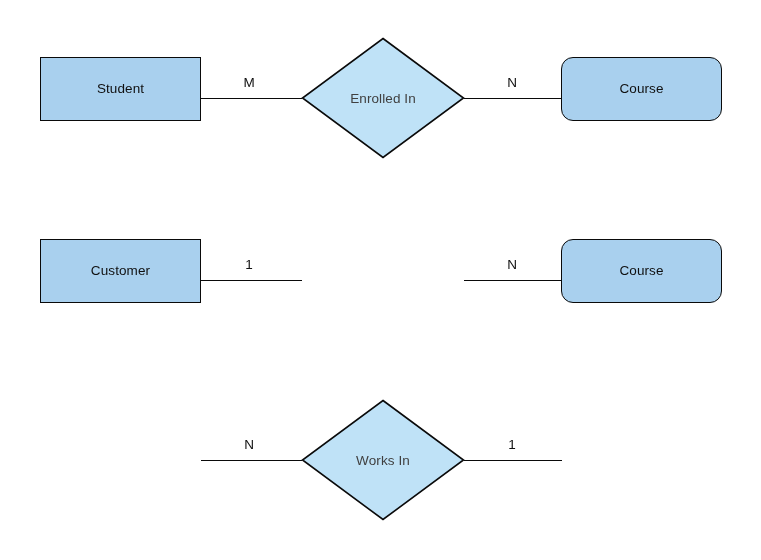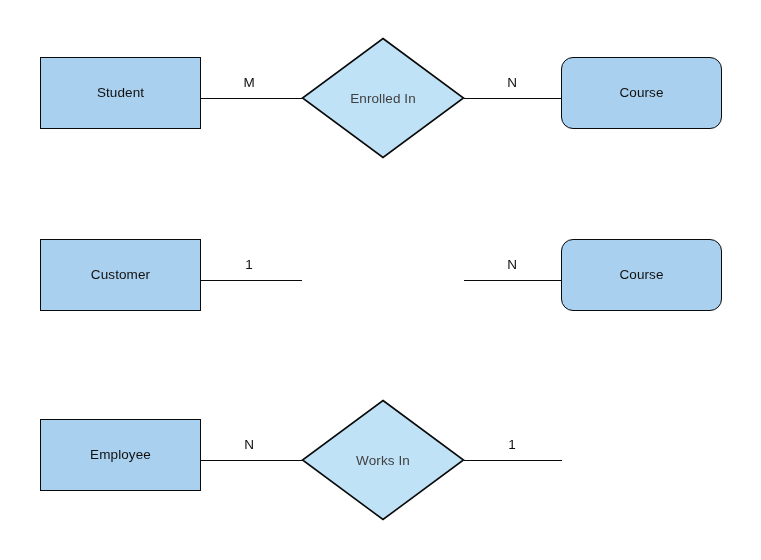--- a/index.html
+++ b/index.html
@@ -22,21 +22,21 @@
   .er-row {
     position: absolute;
     left: 0;
     width: 761px;
     height: 130px;
   }
   
   .entity {
     position: absolute;
     width: 161px;
-    height: 72px;
+    height: 64px;
     background: #a9d0ee;
     border: 1.3px solid #0a0a0a;
     box-sizing: border-box;
     display: flex;
     align-items: center;
     justify-content: center;
   }
   .entity-label {
     font-size: 13.5px;
     color: #101010;
@@ -150,23 +150,20 @@
     <div class="entity entity-right">
       <span class="entity-label">Course</span>
     </div>
   </div>
 
   <div class="er-row" style="top:395px;">
 
     <div class="connector connector-left"></div>
     <div class="connector connector-right"></div>
 
-    <div class="entity entity-left">
-      <span class="entity-label">Employee</span>
-    </div>
 
     <div class="cardinality card-left">N</div>
 
     <div class="rel-wrap">
       <svg class="rel-svg" viewBox="0 0 164 122" preserveAspectRatio="none">
         <polygon points="82,1.5 162.5,61 82,120.5 1.5,61" fill="#bfe2f7" stroke="#0a0a0a" stroke-width="1.6"></polygon>
       </svg>
       <div class="rel-label">Works In</div>
     </div>
 

